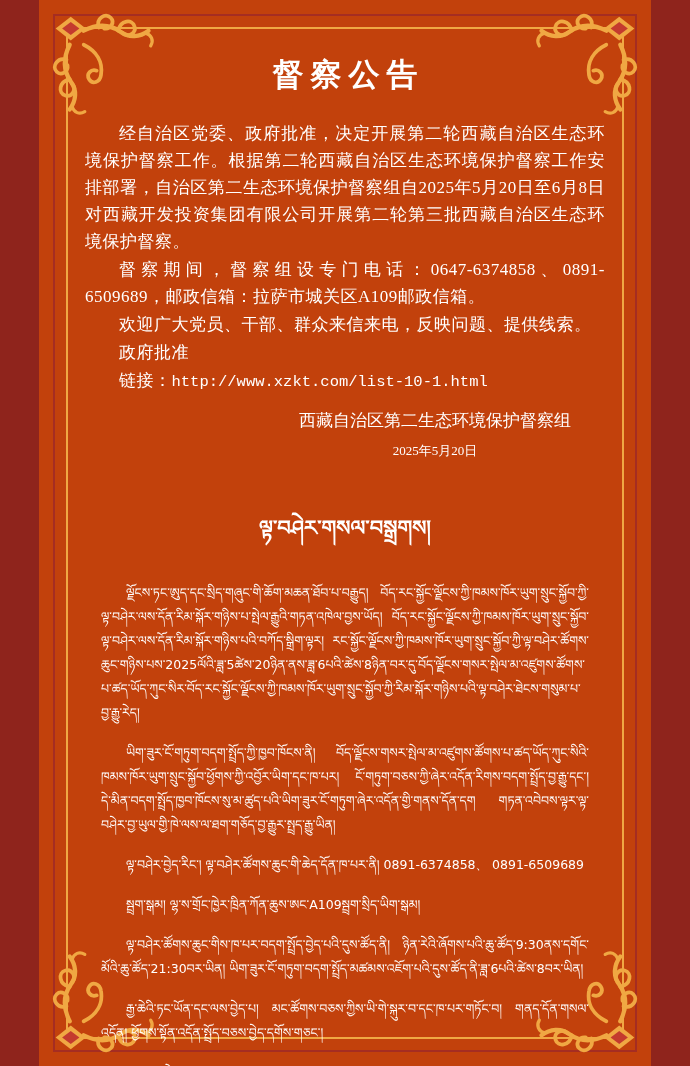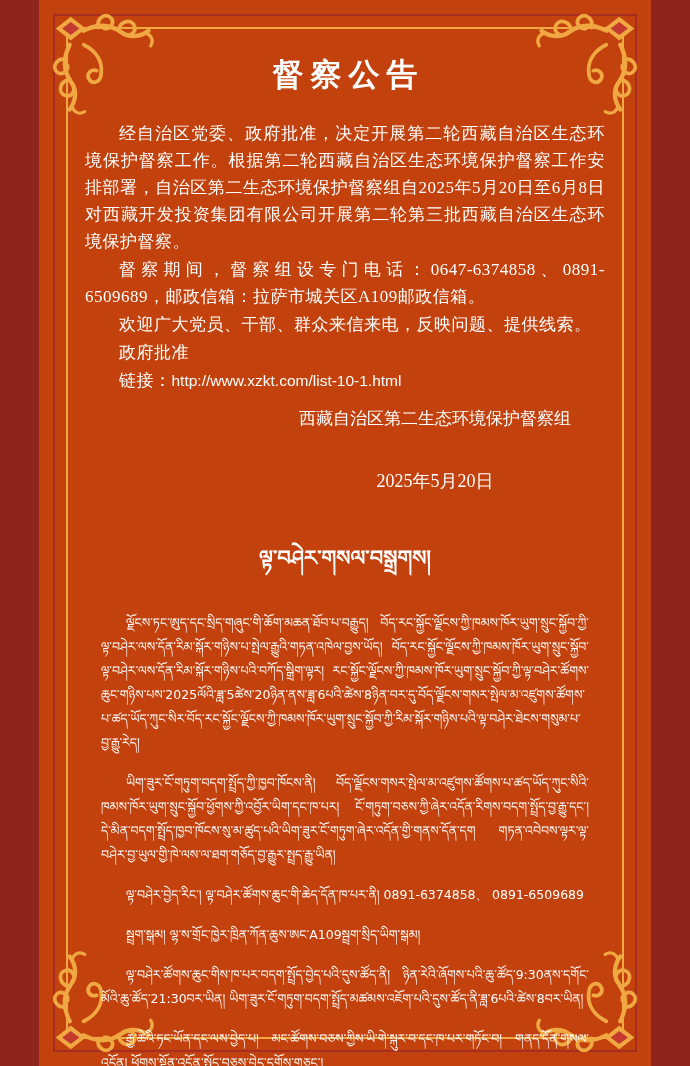--- a/index.html
+++ b/index.html
@@ -39,26 +39,26 @@
     text-indent:7px;
   }
   .zh {
     margin:0 0 1px 0;
     font-size:17px;
     line-height:27px;
     text-indent:2em;
     text-align:justify;
     letter-spacing:0.5px;
   }
-  .mono { font-family:Liberation Sans, sans-serif; font-size:15.5px; letter-spacing:0; }
+  .mono { font-family:Liberation Mono, monospace; font-size:15.5px; letter-spacing:0; }
 
   .sig-wrap { text-align:right; padding-right:34px; margin-top:10px; }
   .sig-inner { display:inline-block; text-align:center; }
   .sig-name { font-size:17px; line-height:30px;text-align:center; }
-  .sig-date { font-size:18px; line-height:30px;margin-top:32px; }
+  .sig-date { font-size:13px; line-height:30px; }
 
   .bo-title {
     margin:38px 0 18px 0;
     text-align:center;
     font-size:21px;
     font-weight:bold;
     font-family:"DejaVu Sans", sans-serif;
   }
   .bo {
     margin:16px;

